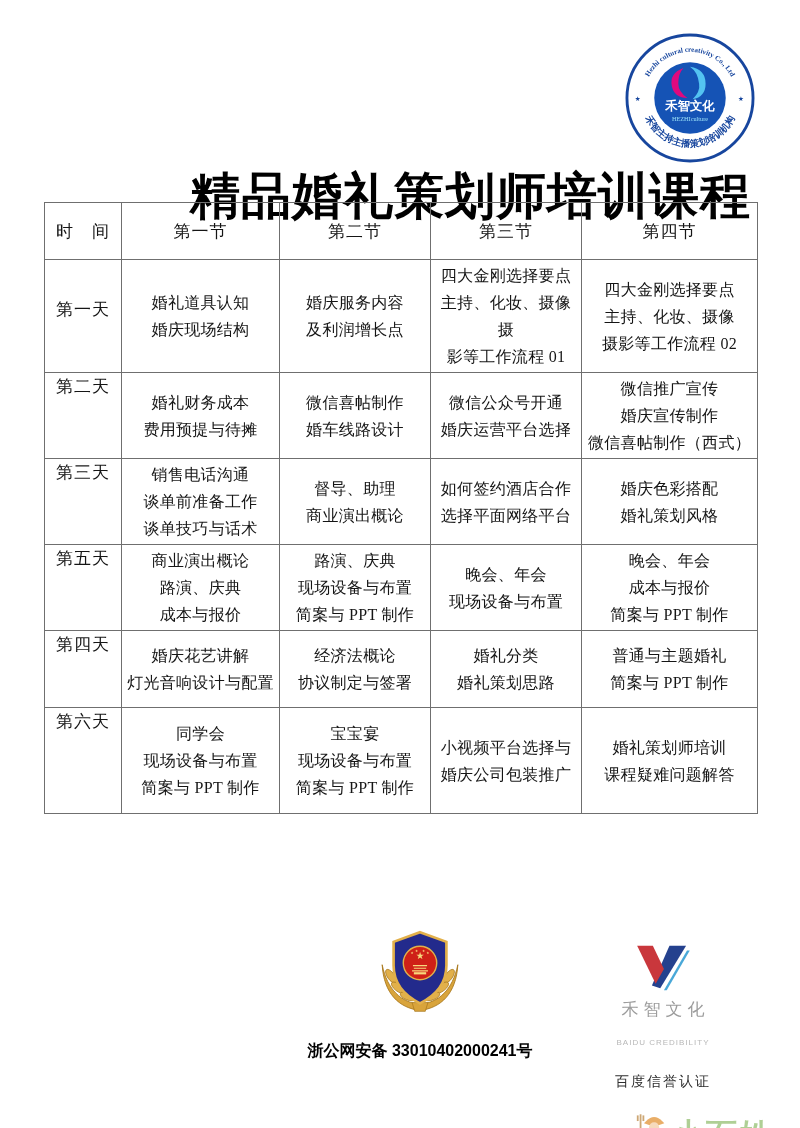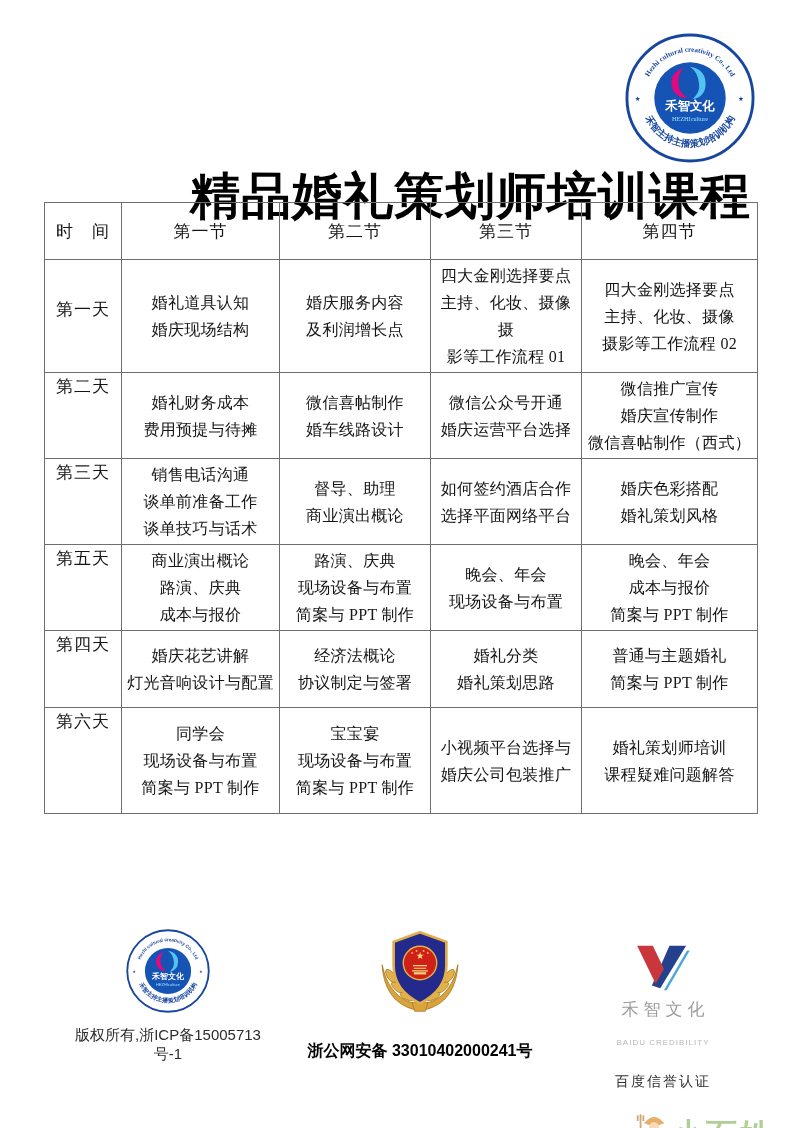--- a/index.html
+++ b/index.html
@@ -178,26 +178,20 @@
 现场设备与布置
 简案与 PPT 制作</td>
           <td class="session-cell">小视频平台选择与
 婚庆公司包装推广</td>
           <td class="session-cell">婚礼策划师培训
 课程疑难问题解答</td>
         </tr>
       </tbody>
   </table>
 
-  <div class="footer-left">
-    <svg class="hz-small">
-      <use href="#hezhi-logo"></use>
-    </svg>
-    <div class="icp">版权所有,浙ICP备15005713号-1</div>
-  </div>
 
   <div class="footer-center">
     <svg class="badge-svg" viewBox="0 0 100 100">
       <path d="M7,44 C9,77 26,93 50,96 C74,93 91,77 93,44 C87,73 71,87 50,89 C29,87 13,73 7,44 Z" fill="#d9a43b" stroke="#a8781c" stroke-width="1"></path>
       <g fill="#e2b04a" stroke="#a8781c" stroke-width="0.8">
         <ellipse cx="17" cy="57" rx="4" ry="9" transform="rotate(-35 17 57)"></ellipse>
         <ellipse cx="25" cy="70" rx="4" ry="9" transform="rotate(-52 25 70)"></ellipse>
         <ellipse cx="36" cy="80" rx="4" ry="9" transform="rotate(-68 36 80)"></ellipse>
         <ellipse cx="83" cy="57" rx="4" ry="9" transform="rotate(35 83 57)"></ellipse>
         <ellipse cx="75" cy="70" rx="4" ry="9" transform="rotate(52 75 70)"></ellipse>

